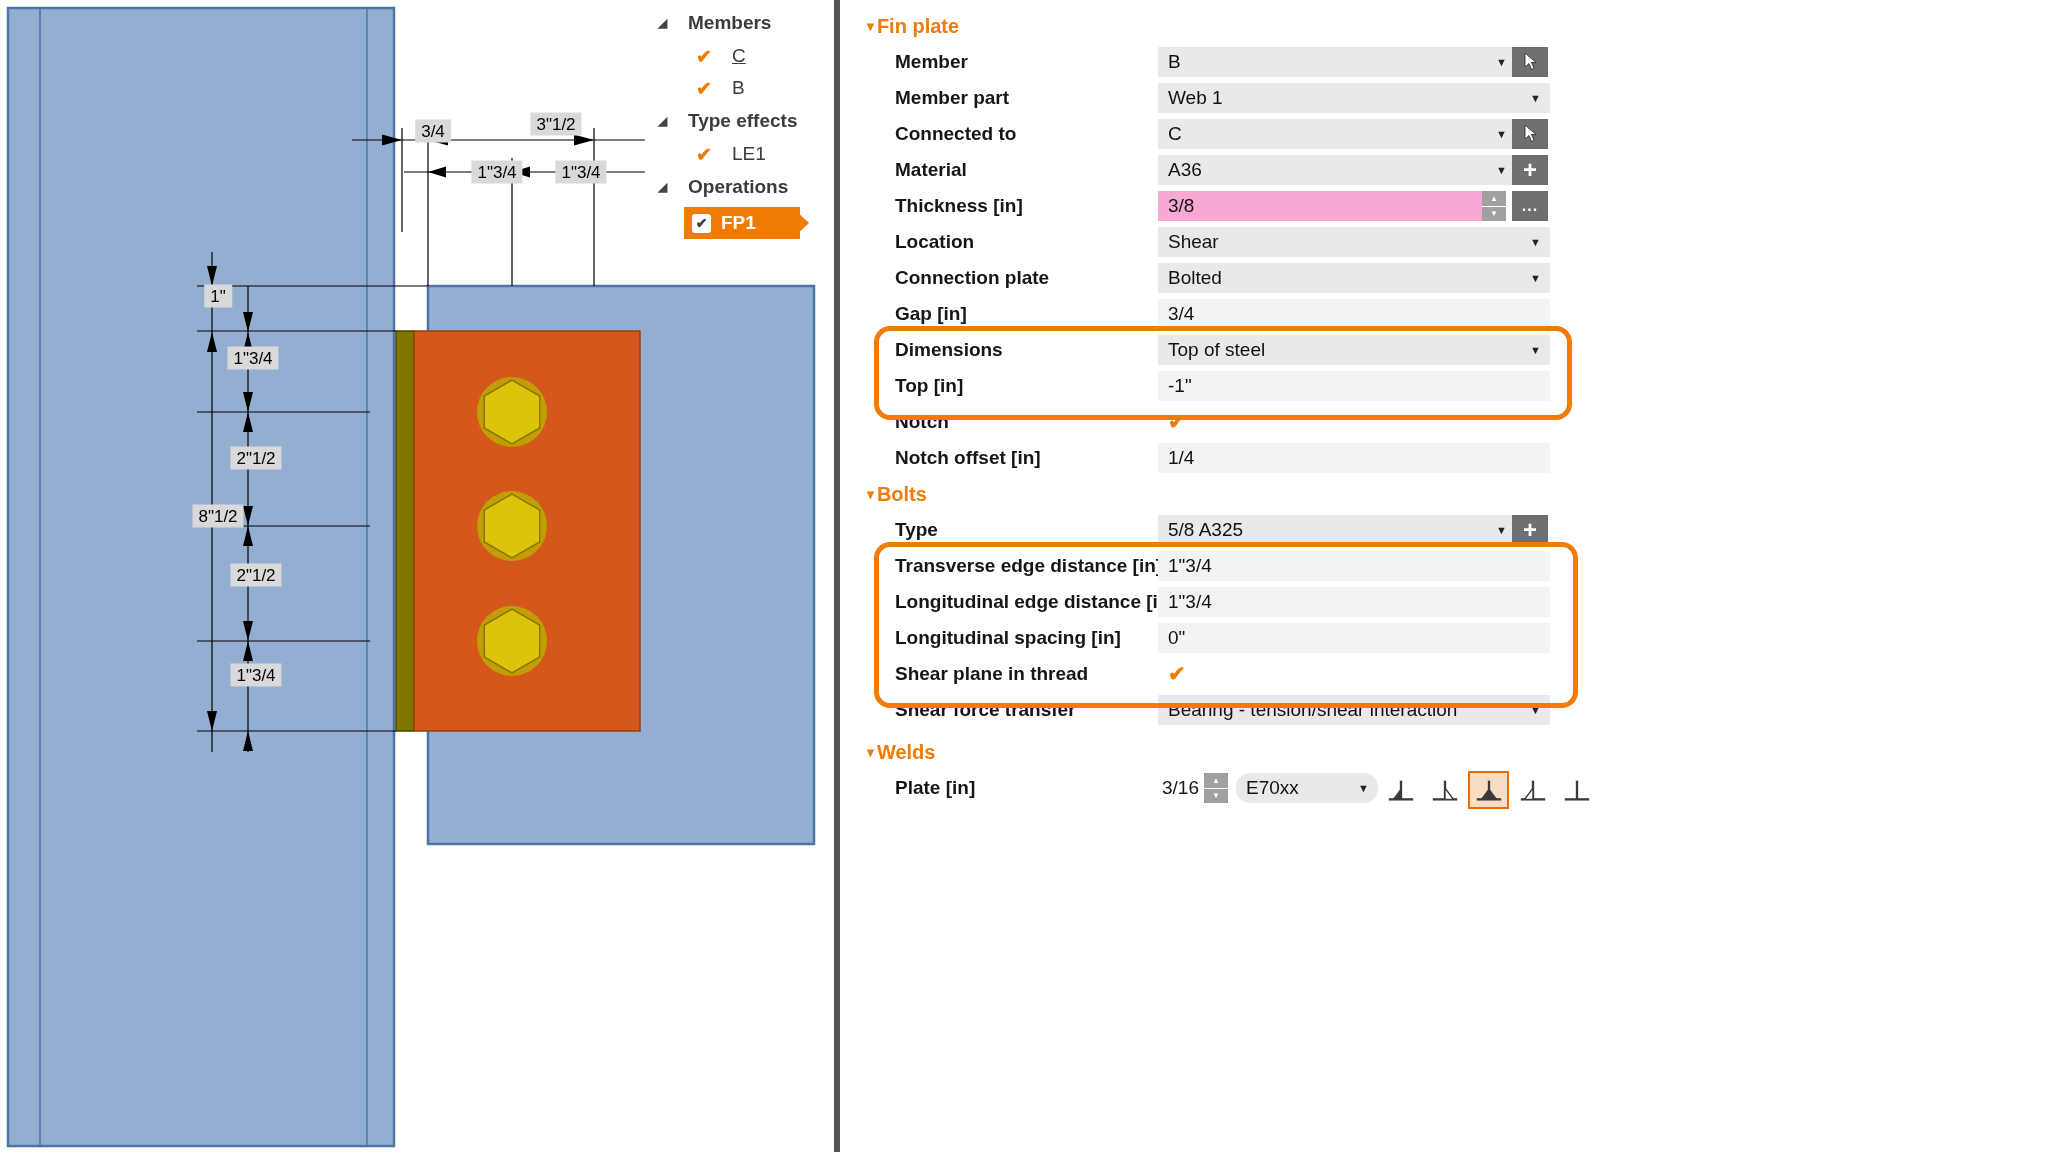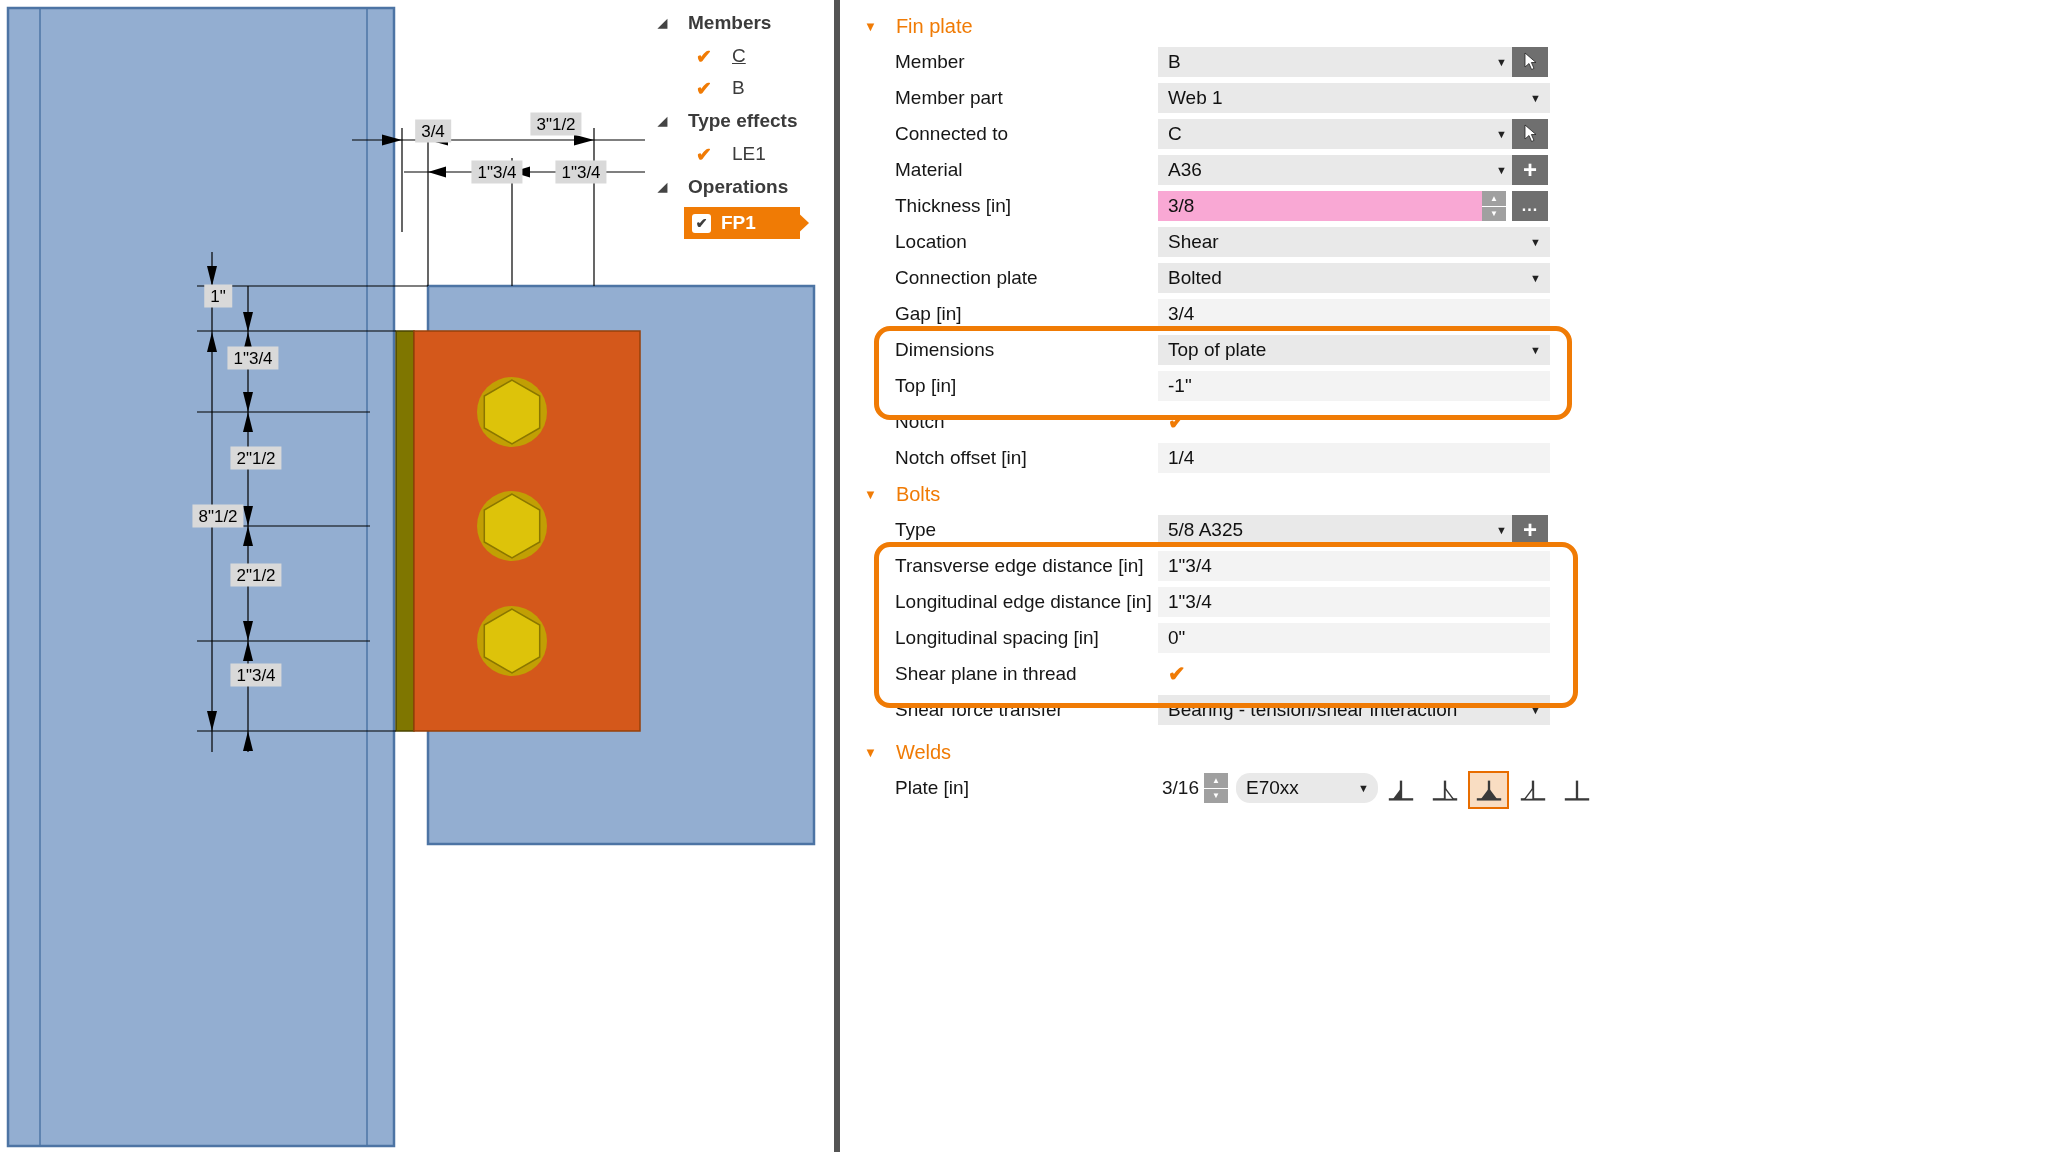--- a/index.html
+++ b/index.html
@@ -25,23 +25,23 @@
   .fp1 .box{width:19px;height:19px;background:#fff;border-radius:3px;display:flex;align-items:center;
        justify-content:center;color:#3d3d3d;font-size:14px;font-weight:bold;}
 
   
   #divider{position:absolute;left:834px;top:0;width:6px;height:1152px;background:#545454;}
 
   
   #panel{position:absolute;left:840px;top:0;width:1229px;height:1152px;background:#fff;padding-top:8px;}
   .shdr{height:36px;display:flex;align-items:center;}
   .shdr .tri{margin-left:24px;font-size:13px;color:#F07B05;}
-  .shdr .stitle{margin-left:19px;font-size:20px;font-weight:normal;color:#F07B05;}
+  .shdr .stitle{font-size:20px;font-weight:bold;color:#F07B05;}
   .prow{position:relative;height:36px;}
-  .plabel{position:absolute;left:55px;top:50%;transform:translateY(-50%);font-size:19px;font-weight:400;
+  .plabel{position:absolute;left:55px;top:50%;transform:translateY(-50%);font-size:19px;font-weight:700;
           color:#161616;white-space:nowrap;}
   .field{position:absolute;top:3px;height:30px;left:318px;display:flex;align-items:center;font-size:19px;color:#111;}
   .dd{background:#e9e9e9;padding-left:10px;}
   .txt{background:#f3f3f3;padding-left:10px;width:382px;}
   .w-full{width:382px;}
   .w-btn{width:348px;}
   .w-spin{width:324px;background:#f9a8d4;padding-left:10px;}
   .ddarrow{position:absolute;right:9px;top:50%;transform:translateY(-50%);font-size:11px;color:#222;}
   .sbtn{position:absolute;left:672px;top:3px;width:36px;height:30px;background:#6f6f6f;color:#fff;
         display:flex;align-items:center;justify-content:center;font-size:24px;font-weight:bold;}
@@ -259,21 +259,21 @@
   <div class="prow">
     <span class="plabel">Gap [in]</span>
     <div class="field txt">
       <span>3/4</span>
     </div>
   </div>
 
   <div class="prow">
     <span class="plabel">Dimensions</span>
     <div class="field dd w-full">
-      <span>Top of plate</span>
+      <span>Top of steel</span>
       <span class="ddarrow">▼</span>
     </div>
   </div>
 
   <div class="prow">
     <span class="plabel">Top [in]</span>
     <div class="field txt">
       <span>-1"</span>
     </div>
   </div>

